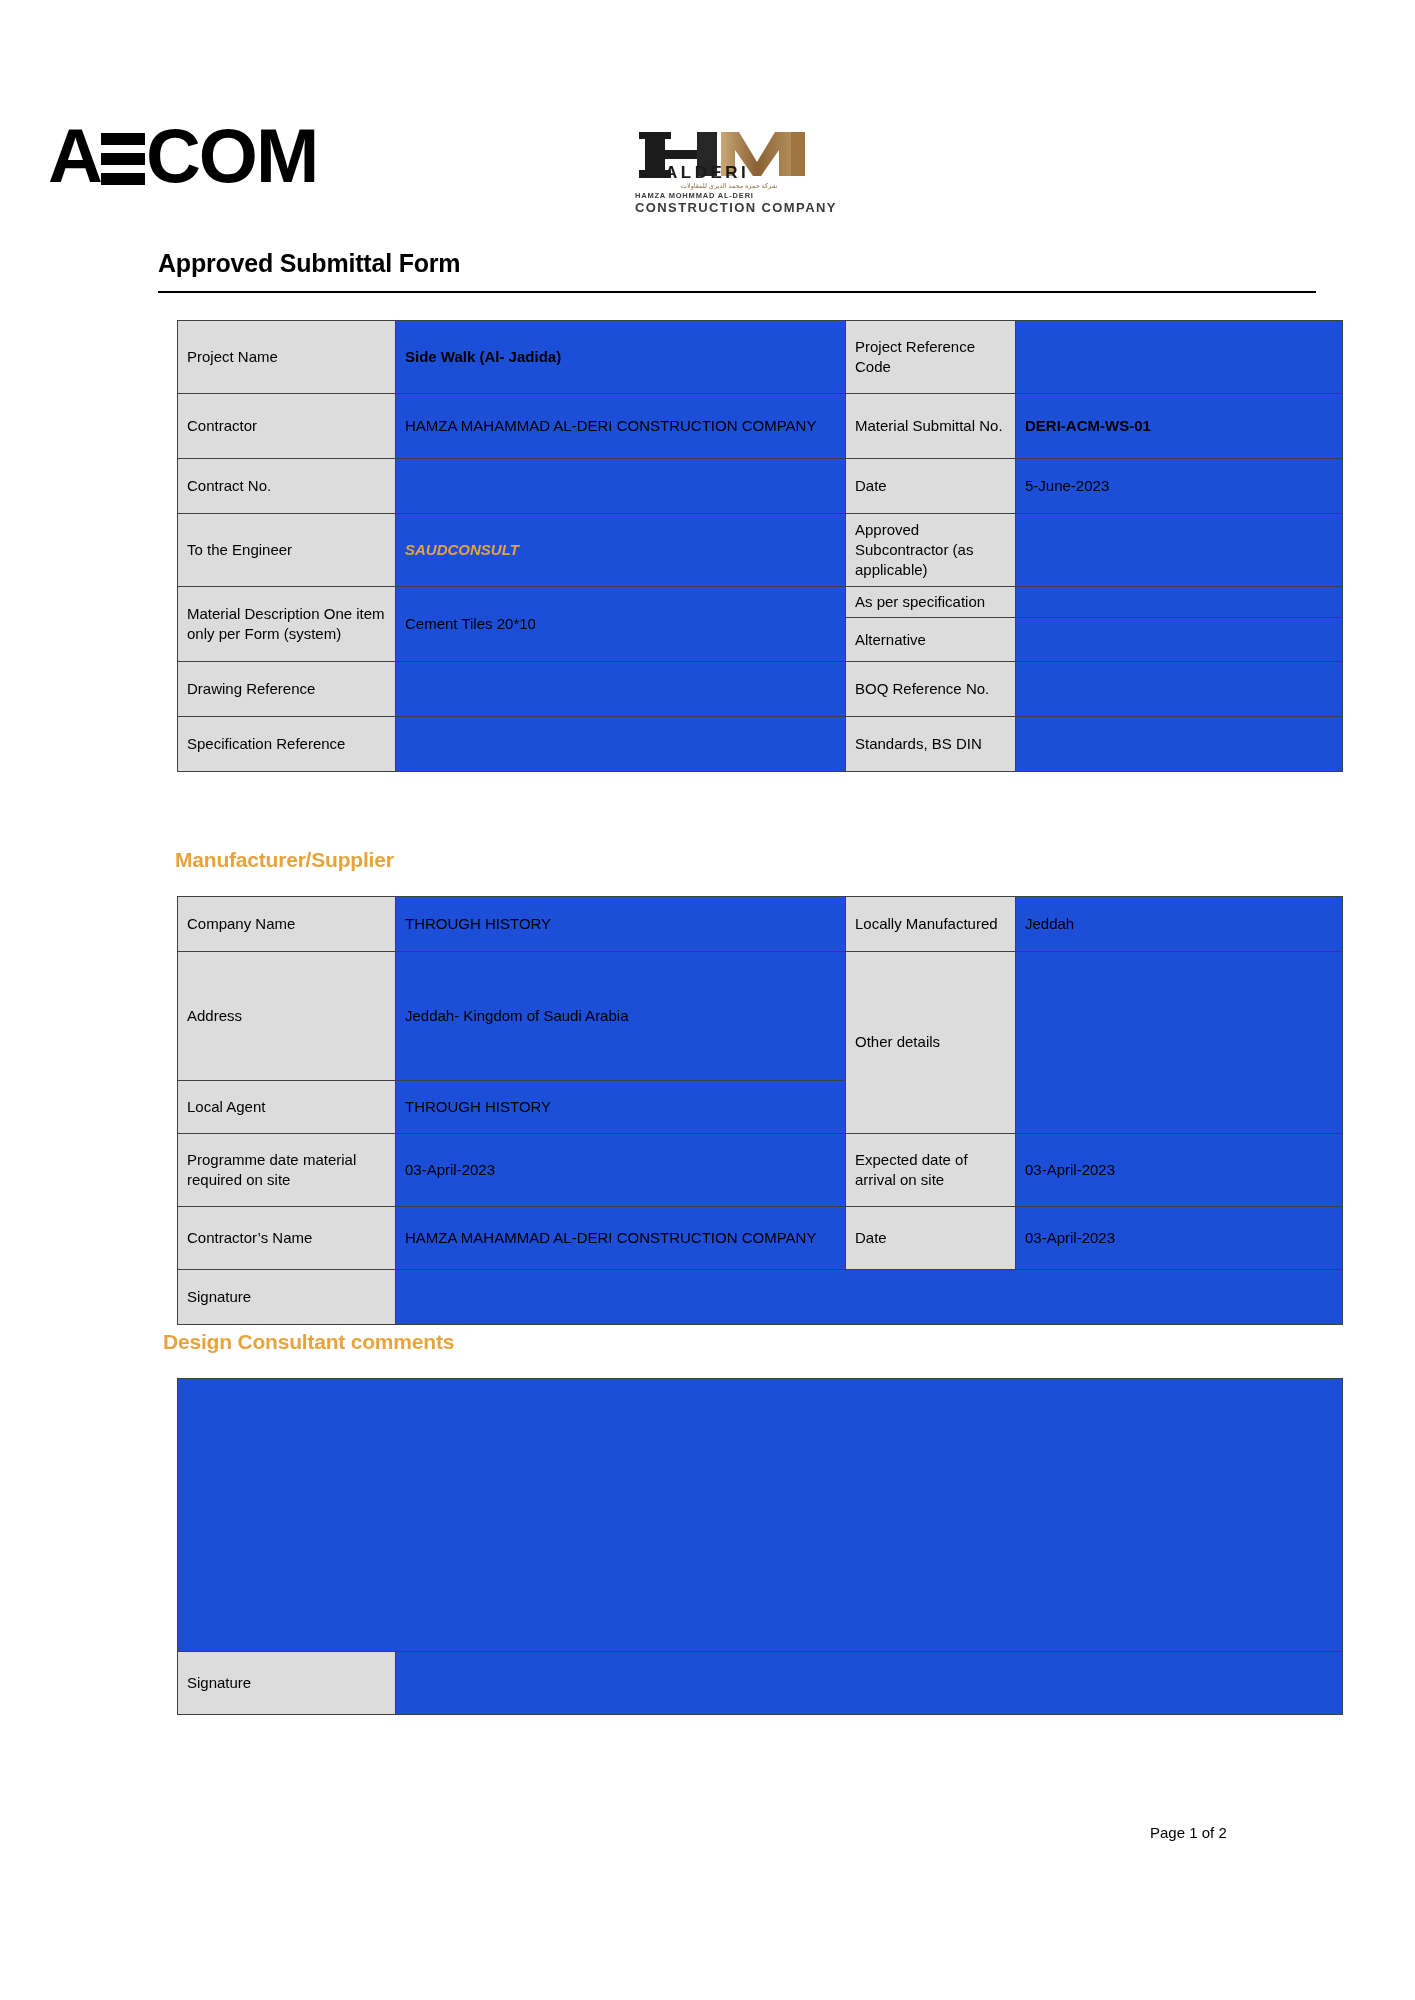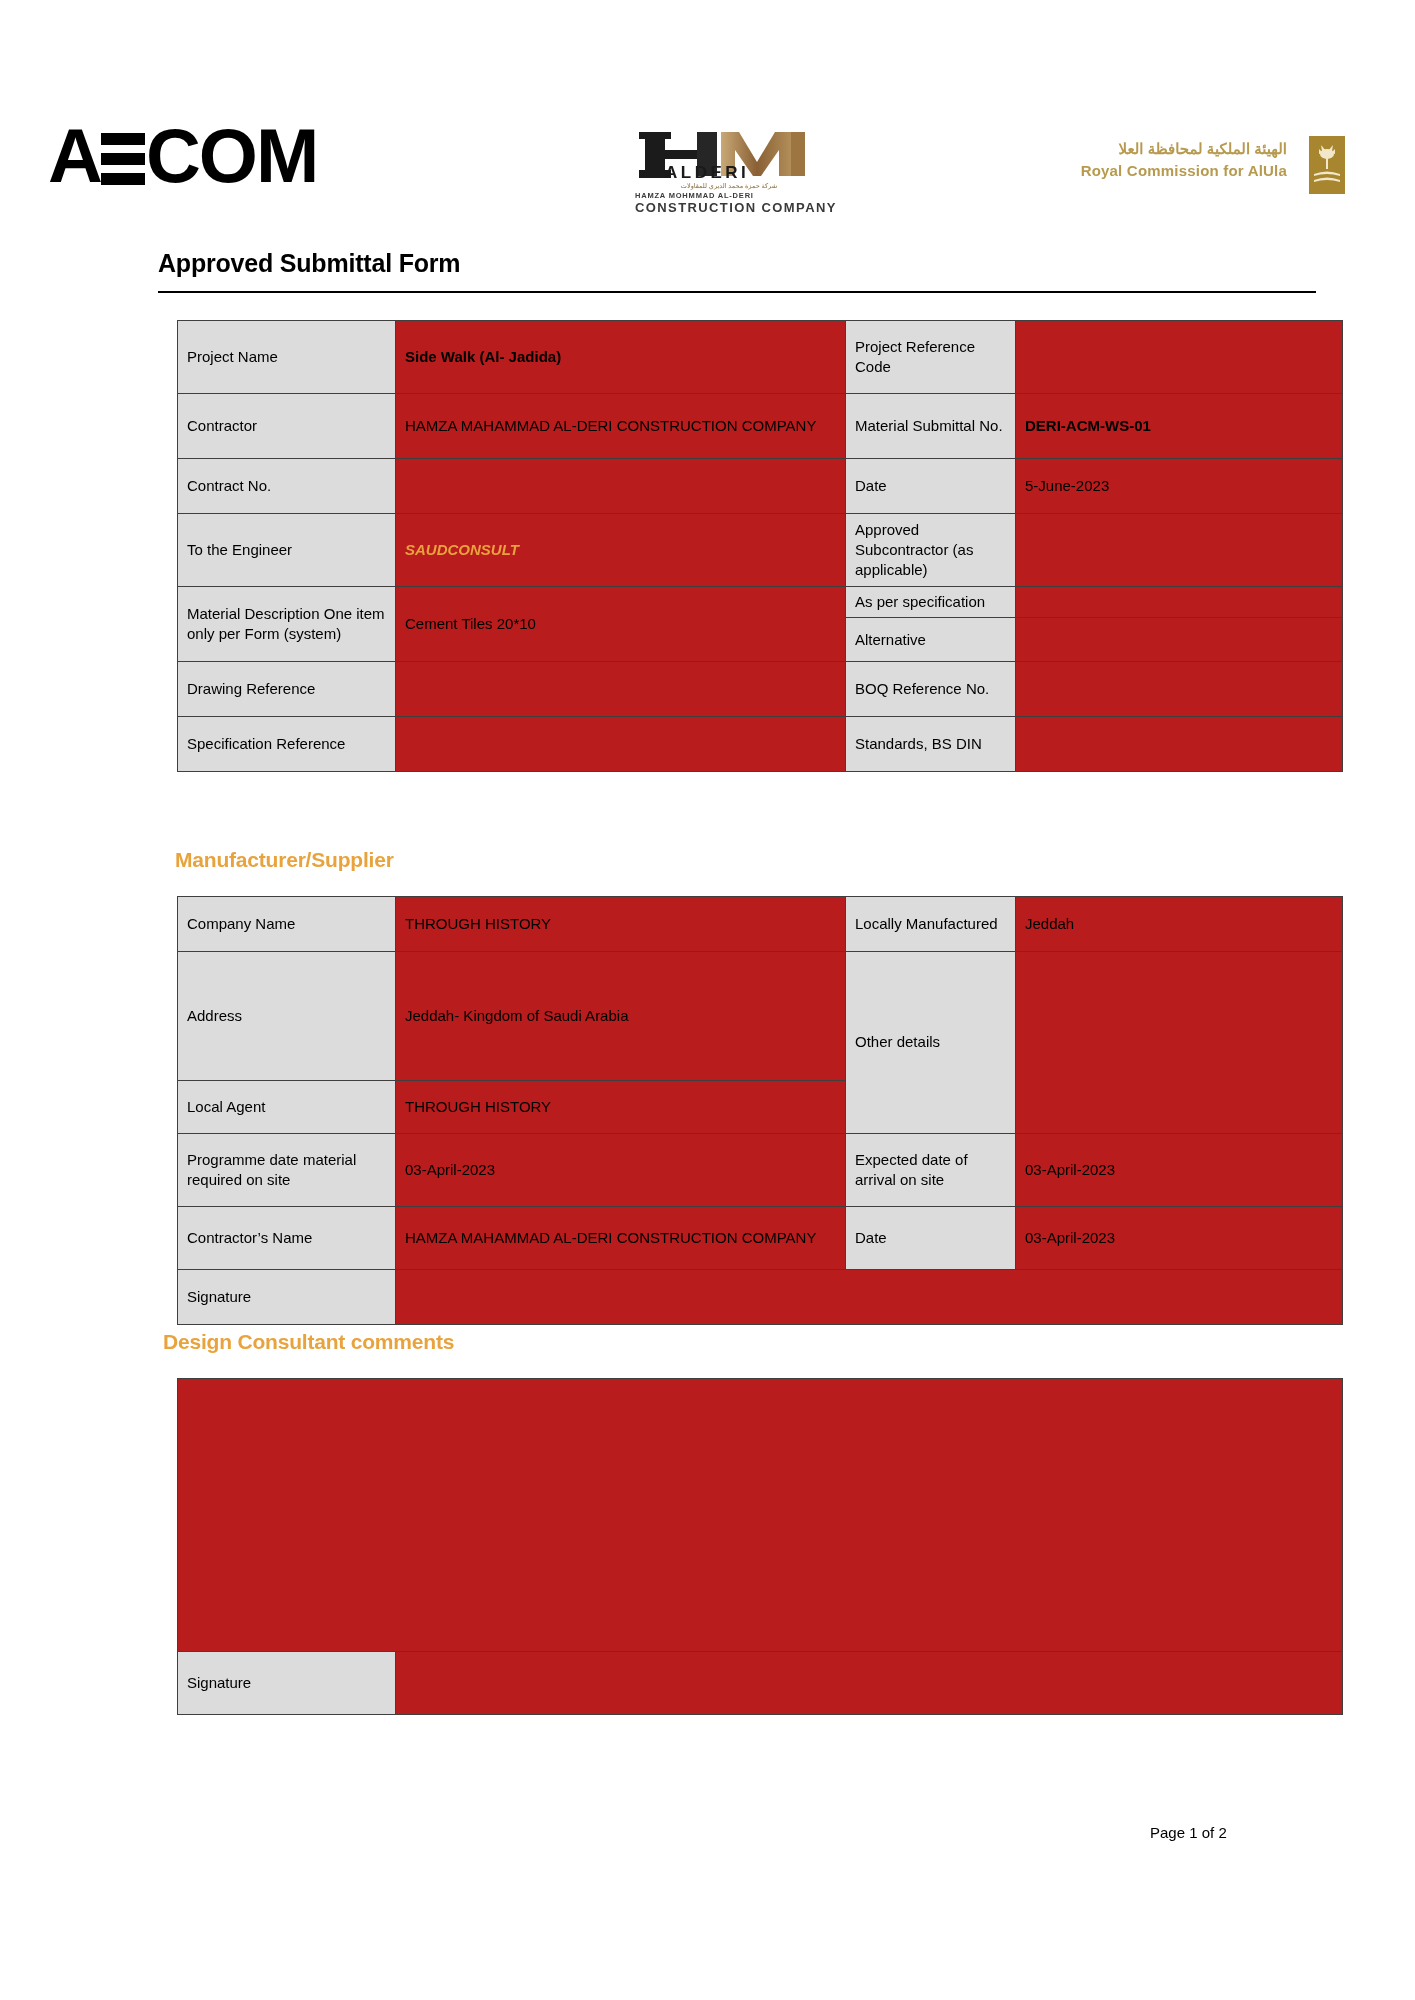--- a/index.html
+++ b/index.html
@@ -150,21 +150,21 @@
     border: 1px solid #3f3f3f;
     padding: 5px 9px;
     vertical-align: middle;
     line-height: 1.34;
     word-wrap: break-word;
   }
   .lbl {
     background: #dcdcdc;
   }
   .val {
-    background: #b91c1c;
+    background: #1d4ed8;
   }
   .val.bold { font-weight: bold; }
   .val.accent { color: #e8a33d; font-weight: bold; font-style: italic; }
 
   
   #table-main { left: 177px; top: 320px; width: 1165px; }
   
   #table-supplier { left: 177px; top: 896px; width: 1165px; }
   
   #table-comments { left: 177px; top: 1378px; width: 1165px; }
@@ -227,39 +227,20 @@
 
         <polygon points="86,2 104,2 122,32 140,2 158,2 158,46 144,46 144,20 126,46 118,46 100,20 100,46 86,46" fill="url(#goldgrad)"></polygon>
         <rect x="156" y="2" width="14" height="44" fill="#9c7540"></rect>
       </svg>
       <div class="hm-alderi">ALDERI</div>
       <div class="hm-sub1">شركة حمزة محمد الديري للمقاولات</div>
       <div class="hm-sub2">HAMZA MOHMMAD AL-DERI</div>
       <div class="hm-sub3">CONSTRUCTION  COMPANY</div>
     </div>
 
-    <div class="rc-logo">
-      <div class="rc-ar">الهيئة الملكية لمحافظة العلا</div>
-      <div class="rc-en">Royal Commission for AlUla</div>
-      <div class="rc-emblem">
-        <svg viewBox="0 0 36 58" width="36" height="58">
-          <rect x="0" y="0" width="36" height="58" fill="#a8862f"></rect>
-          <g fill="#f2e7c9">
-            <ellipse cx="18" cy="18" rx="7" ry="5"></ellipse>
-            <rect x="17" y="17" width="2" height="16"></rect>
-            <path d="M10 13 L14 17 L10 18 Z"></path>
-            <path d="M26 13 L22 17 L26 18 Z"></path>
-            <path d="M12 9 L17 15 L13 15 Z"></path>
-            <path d="M24 9 L19 15 L23 15 Z"></path>
-            <path d="M5 38 Q18 33 31 38 L31 40 Q18 36 5 40 Z"></path>
-            <path d="M5 44 Q18 39 31 44 L31 46 Q18 42 5 46 Z"></path>
-          </g>
-        </svg>
-      </div>
-    </div>
   </div>
 
   <div class="doc-title">Approved Submittal Form</div>
   <div class="title-rule"></div>
 
   <table class="form-table" id="table-main">
     <colgroup>
       <col style="width:218px">
         <col style="width:450px">
         <col style="width:170px">

